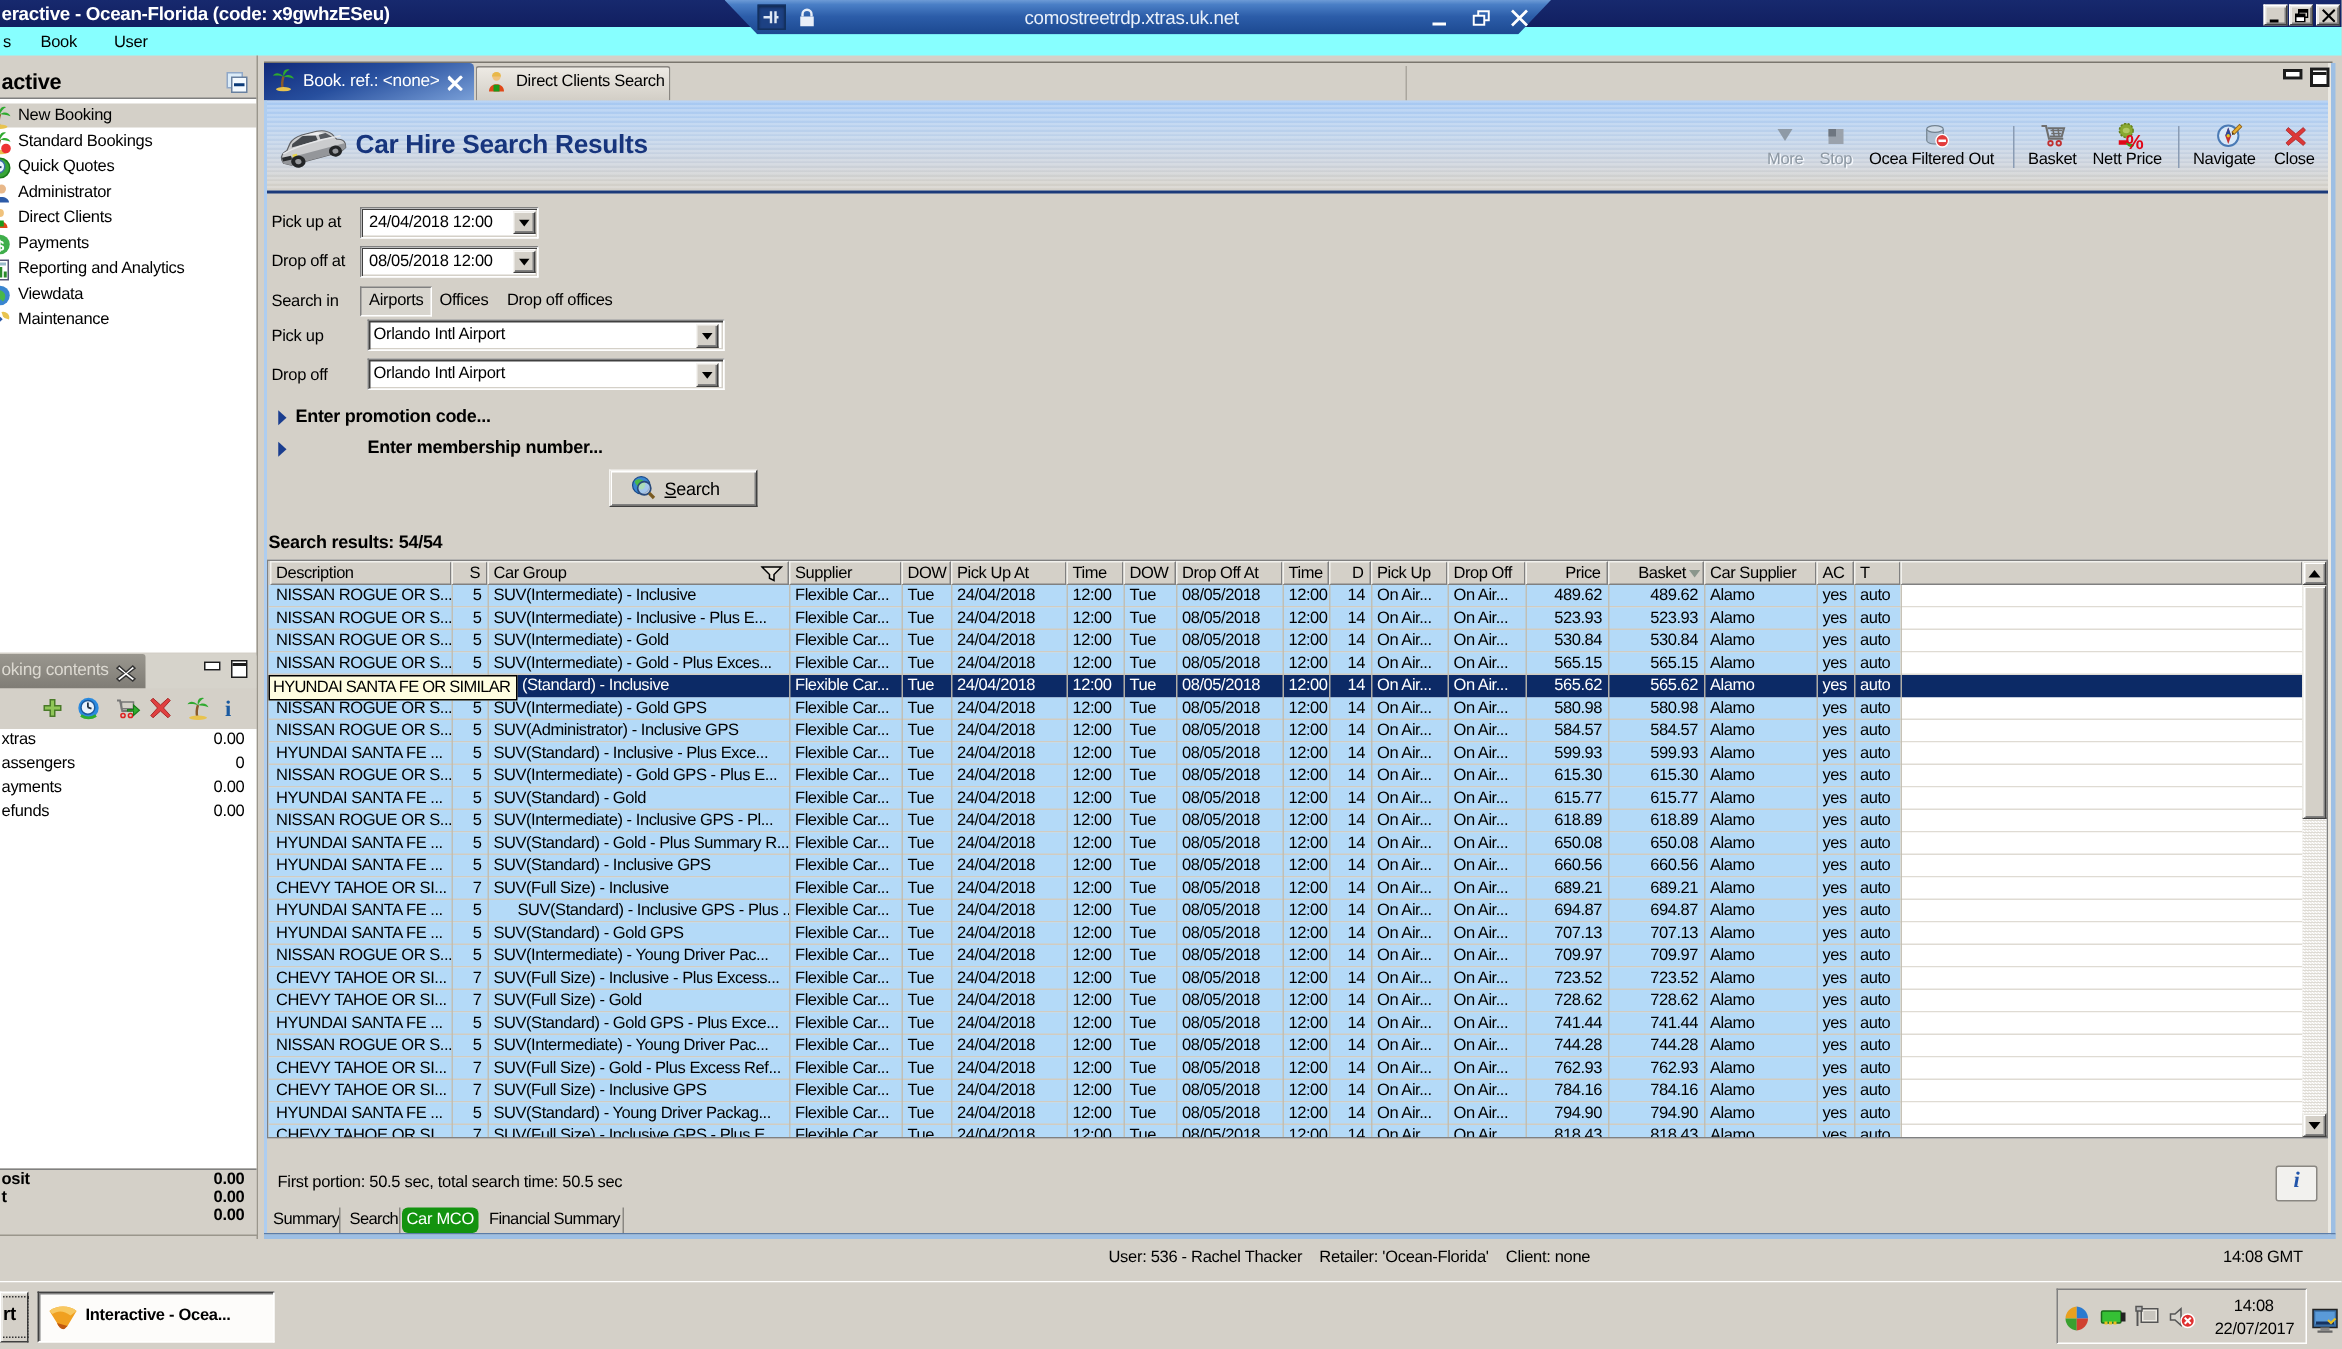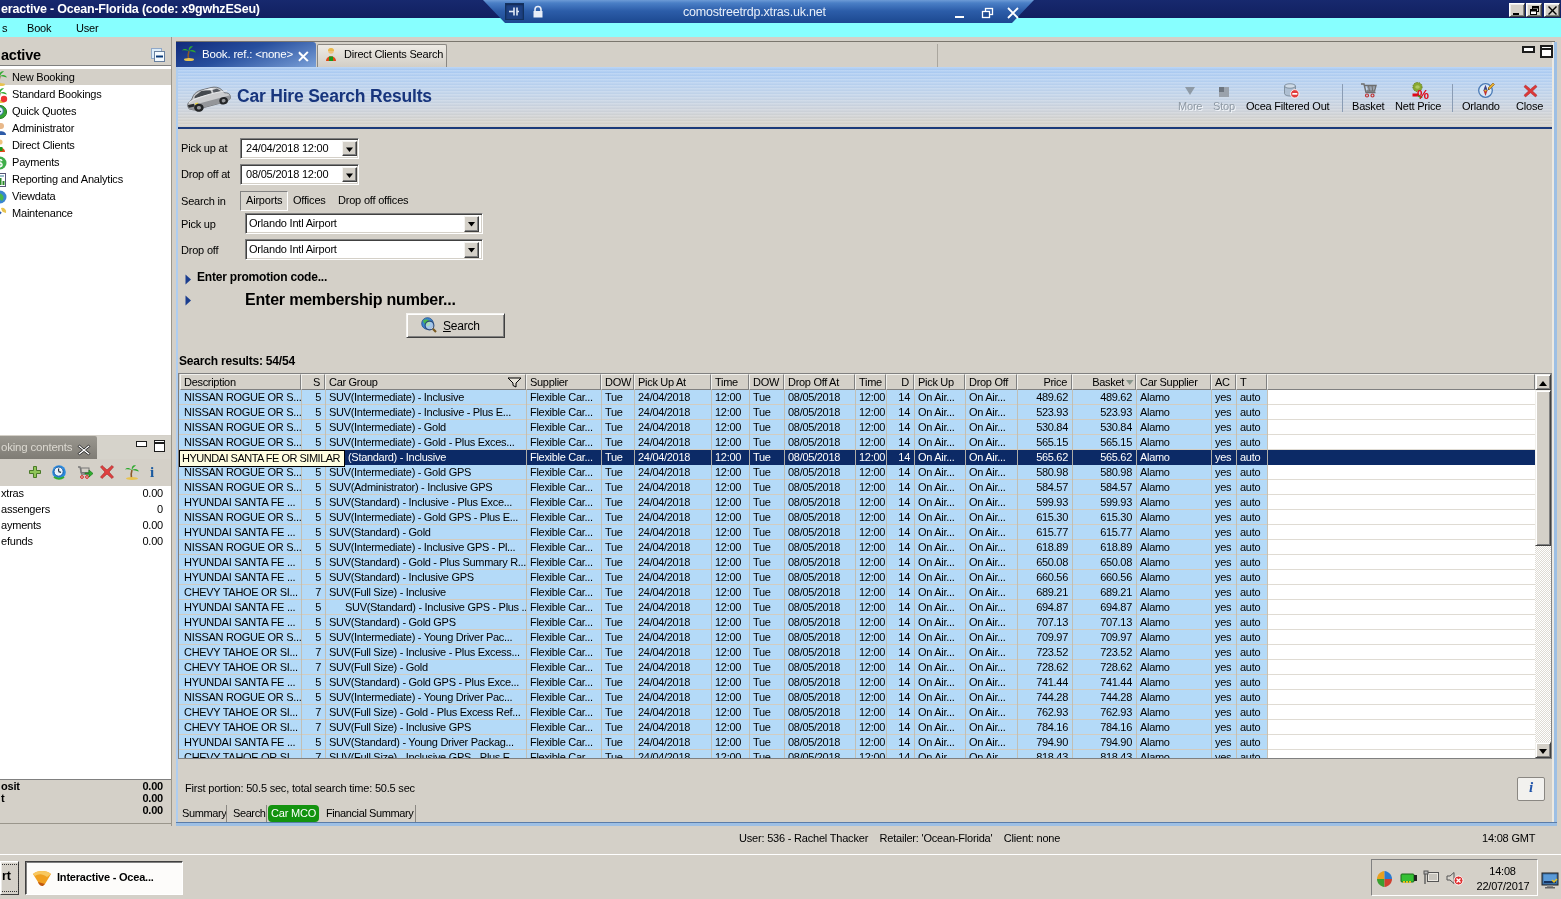--- a/index.html
+++ b/index.html
@@ -262,21 +262,21 @@
 <div class="a" style="left:1395px;top:100px;font-size:11px;color:#000;font-weight:normal;white-space:nowrap;">Nett Price</div>
 <div class="a" style="left:1452px;top:84px;width:1px;height:28px;background:#8a9cb4"></div>
 <div class="a" style="left:1477px;top:82px;width:18px;height:18px"><svg width="18" height="17">
       <circle cx="8.5" cy="8.5" r="6.8" fill="#d8e8f8" stroke="#4a7ab5" stroke-width="1.3"></circle>
       <path d="M8.5 3 L10.5 8.5 L8.5 14 L6.5 8.5 Z" fill="#c03030"></path>
       <path d="M8.5 3 L10.5 8.5 L6.5 8.5 Z" fill="#2a4a9a"></path>
       <circle cx="8.5" cy="8.5" r="1.1" fill="#e8c020"></circle>
       <path d="M11 6 L16 1 L17.5 2.5 L12.5 7.5 Z" fill="#e8b030" stroke="#93641c" stroke-width="0.7"></path>
       <path d="M11 6 L12.5 7.5 L11 8 Z" fill="#5a3a10"></path>
     </svg></div>
-<div class="a" style="left:1462px;top:100px;font-size:11px;color:#000;font-weight:normal;white-space:nowrap;">Orlando</div>
+<div class="a" style="left:1462px;top:100px;font-size:11px;color:#000;font-weight:normal;white-space:nowrap;">Navigate</div>
 <div class="a" style="left:1523px;top:84px;width:15px;height:18px"><svg width="15" height="14">
       <path d="M2.5 1 L7.5 5.2 L12.5 1 L14 2.8 L9.5 7 L14 11.2 L12.5 13 L7.5 8.8 L2.5 13 L1 11.2 L5.5 7 L1 2.8 Z" fill="#dc3838" stroke="#a82424" stroke-width=".5"></path>
     </svg></div>
 <div class="a" style="left:1516px;top:100px;font-size:11px;color:#000;font-weight:normal;white-space:nowrap;">Close</div>
 <div class="a" style="left:181px;top:142px;font-size:11px;color:#000;font-weight:normal;white-space:nowrap;">Pick up at</div>
 <div class="a" style="left:240px;top:138px;width:119px;height:21px;background:#fff;border:1px solid;border-color:#808080 #fff #fff #808080;box-shadow:inset 1px 1px 0 #404040, inset -1px -1px 0 #d4d0c8"></div>
 <div class="a" style="left:246px;top:142px;font-size:11px;color:#000;font-weight:normal;white-space:nowrap;">24/04/2018 12:00</div>
 <div class="a" style="left:342px;top:141px;width:15px;height:15px;background:#D4D0C8;border:1px solid;border-color:#f5f4f1 #404040 #404040 #f5f4f1;box-shadow:inset -1px -1px 0 #808080"><svg width="13" height="13">
       <path d="M3.0 4.5 h7 l-3.5 4.5 z" fill="#000"></path>
     </svg></div>
@@ -303,21 +303,21 @@
 <div class="a" style="left:464px;top:242px;width:15px;height:16px;background:#D4D0C8;border:1px solid;border-color:#f5f4f1 #404040 #404040 #f5f4f1;box-shadow:inset -1px -1px 0 #808080"><svg width="13" height="14">
       <path d="M3.0 5.0 h7 l-3.5 4.5 z" fill="#000"></path>
     </svg></div>
 <div class="a" style="left:184px;top:271px;width:8px;height:11px"><svg width="8" height="11">
       <path d="M1.5 0.5 L7 5.5 L1.5 10.5 Z" fill="#1a3d8f"></path>
     </svg></div>
 <div class="a" style="left:197px;top:270px;font-size:12px;color:#000;font-weight:bold;white-space:nowrap;">Enter promotion code...</div>
 <div class="a" style="left:184px;top:292px;width:8px;height:11px"><svg width="8" height="11">
       <path d="M1.5 0.5 L7 5.5 L1.5 10.5 Z" fill="#1a3d8f"></path>
     </svg></div>
-<div class="a" style="left:197px;top:291px;font-size:16px;color:#000;font-weight:bold;white-space:nowrap;padding-left:48px;">Enter membership number...</div>
+<div class="a" style="left:197px;top:291px;font-size:12px;color:#000;font-weight:bold;white-space:nowrap;padding-left:48px;">Enter membership number...</div>
 <div class="a" style="left:406px;top:313px;width:99px;height:25px;background:#D4D0C8;border:1px solid;border-color:#f5f4f1 #404040 #404040 #f5f4f1;box-shadow:inset 1px 1px 0 #fff, inset -1px -1px 0 #808080"></div>
 <div class="a" style="left:420px;top:316px;width:18px;height:18px"><svg width="18" height="18">
       <circle cx="7.5" cy="7.5" r="5.8" fill="#3a85d0" stroke="#1a4a8a" stroke-width="0.8"></circle>
       <path d="M3 5 C4.5 3 7.5 3.2 9.5 5 C11 6.8 10 9.8 7.5 10.5 C5.5 9 3.8 7.2 3 5 Z" fill="#49b849"></path>
       <circle cx="9.5" cy="9.5" r="4.4" fill="rgba(235,244,255,.6)" stroke="#2a4a7a" stroke-width="1.1"></circle>
       <line x1="12.8" y1="12.8" x2="16" y2="16" stroke="#7a5a20" stroke-width="2.2"></line>
     </svg></div>
 <div class="a" style="left:443px;top:319px;font-size:12px;color:#000;font-weight:normal;white-space:nowrap;"><span style="text-decoration:underline">S</span>earch</div>
 <div class="a" style="left:179px;top:354px;font-size:12px;color:#000;font-weight:bold;white-space:nowrap;">Search results: 54/54</div>
 <div class="a" style="left:178px;top:373px;width:1374px;height:386px;background:#fff;border:1px solid #808080"></div>

